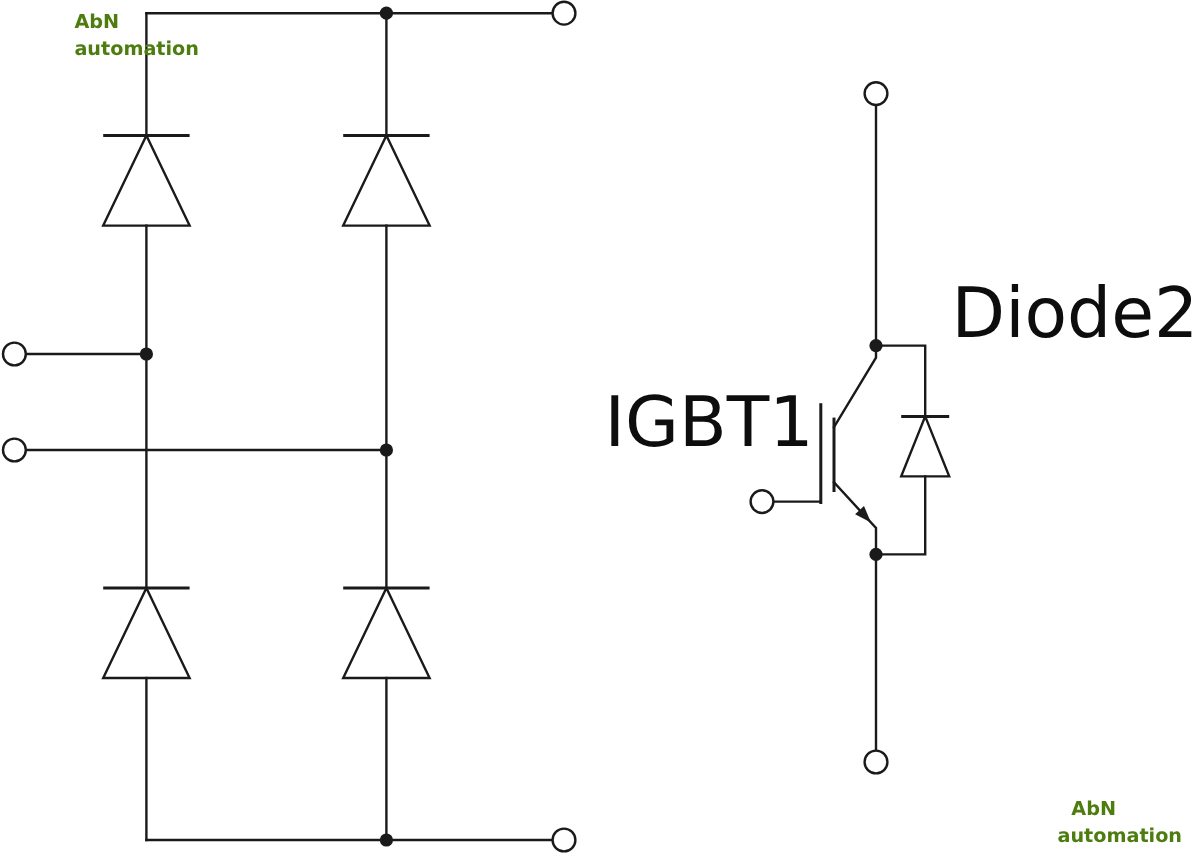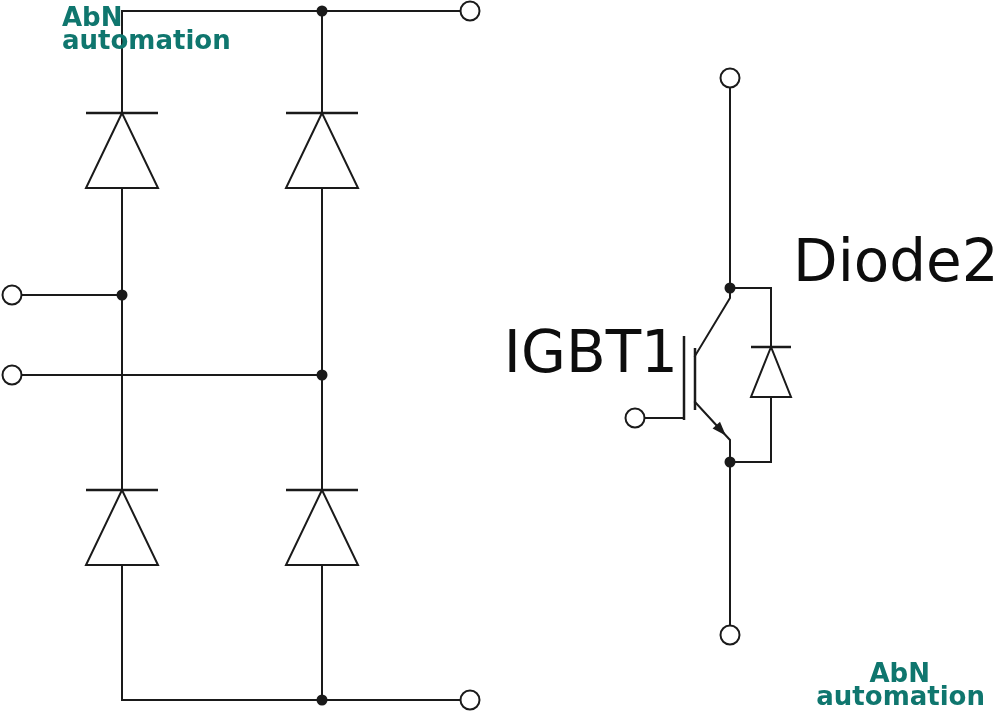--- a/index.html
+++ b/index.html
@@ -43,23 +43,23 @@
     stroke-width: 2;
   }
   .arrowhead { fill: #1a1a1a; stroke: none; }
   .circuit-label {
     font-family: "DejaVu Sans", sans-serif;
     font-size: 58px;
     fill: #0d0d0d;
   }
   .watermark {
     position: absolute;
-    color: #0f766e;
+    color: #4d7c0f;
     font-weight: bold;
-    font-size: 26px;
+    font-size: 16px;
     line-height: 23px;
     user-select: none;
     white-space: nowrap;
   }
   .wm-top-left { left: 62px; top: 6px; text-align: left; }
   .wm-bottom-right { right: 15px; top: 662px; text-align: right; }
   .wm-bottom-right .wm-line1 { margin-right: 55px; }
 </style>
 </head>
 <body>

